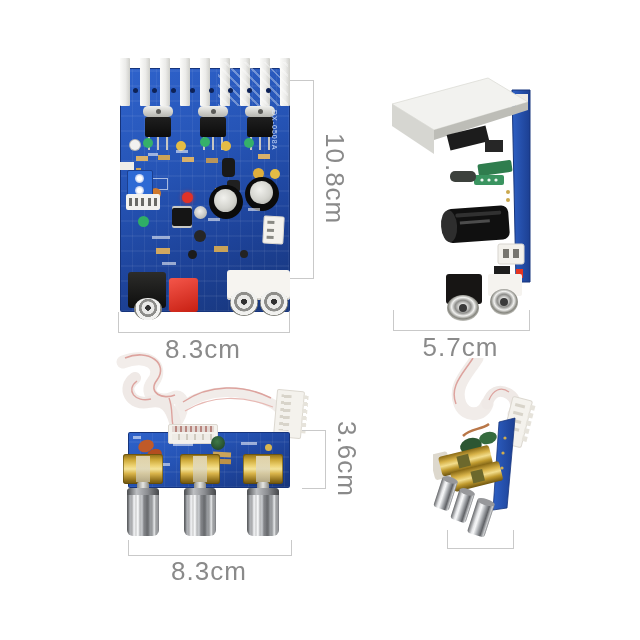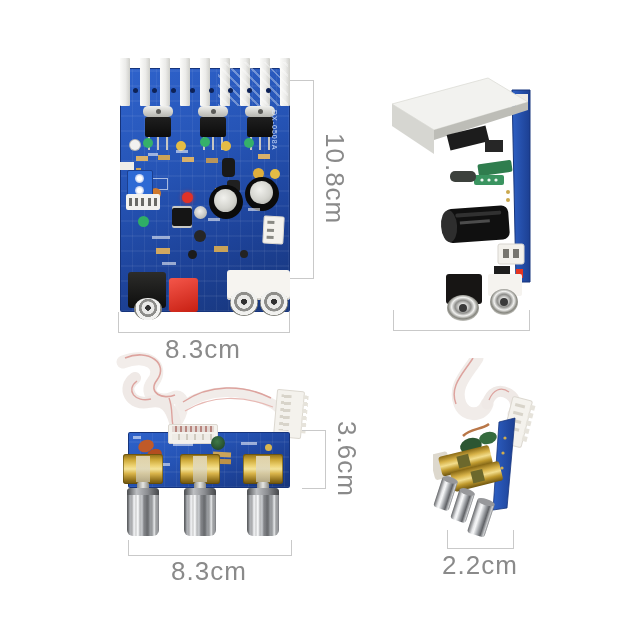--- a/index.html
+++ b/index.html
@@ -256,20 +256,21 @@
       <rect x="56" y="202" width="36" height="30" rx="3" fill="#171514"></rect>
       <ellipse cx="73" cy="236" rx="16" ry="13" fill="url(#g2-rca)"></ellipse>
       <circle cx="73" cy="236" r="4" fill="#3b3b3b"></circle>
       <rect x="98" y="202" width="34" height="22" rx="2" fill="#f5f3ef"></rect>
       <ellipse cx="114" cy="230" rx="14" ry="13" fill="url(#g2-rca)"></ellipse>
       <circle cx="114" cy="230" r="4" fill="#3b3b3b"></circle>
     </svg>
   </figure>
 
   <div class="bracket bottom" style="left:393px;top:310px;width:135px;height:20px;"></div>
+  <div class="dim-label" style="left:388px;top:334px;width:145px;height:26px;">5.7cm</div>
 
   <figure class="abs" style="left:113px;top:348px;width:195px;height:195px;">
     <svg class="abs" style="left:0;top:0;" width="195" height="110" viewBox="0 0 195 110">
       <path d="M10,14 C34,4 52,18 40,34 C30,47 46,56 60,50 C72,45 70,62 64,72" stroke="#f2edea" stroke-width="13" fill="none" stroke-linecap="round"></path>
       <path d="M22,30 C8,40 18,58 36,54 C52,50 58,60 62,74" stroke="#efe9e6" stroke-width="12" fill="none" stroke-linecap="round"></path>
       <path d="M12,10 C36,0 56,16 44,32 C34,45 50,52 62,47" stroke="#dda39e" stroke-width="1.6" fill="none"></path>
       <path d="M24,33 C12,42 22,55 38,51" stroke="#dda39e" stroke-width="1.4" fill="none"></path>
       <path d="M56,50 C60,60 58,68 60,78" stroke="#dda39e" stroke-width="1.4" fill="none"></path>
       <path d="M70,58 C96,40 128,40 156,54 C163,57 167,61 169,65" stroke="#f1ece9" stroke-width="10" fill="none" stroke-linecap="round"></path>
       <path d="M70,54 C96,36 130,36 158,50" stroke="#dda39e" stroke-width="1.5" fill="none"></path>
@@ -393,15 +394,14 @@
           <ellipse cx="8" cy="1.5" rx="8" ry="3" fill="#97989b"></ellipse>
       </g>
       <g transform="translate(45,140) rotate(18)">
         <rect x="0" y="0" width="18" height="36" rx="3" fill="url(#g4-chrome)"></rect>
           <ellipse cx="9" cy="1.5" rx="9" ry="3.2" fill="#97989b"></ellipse>
       </g>
     </svg>
   </figure>
 
   <div class="bracket bottom" style="left:447px;top:530px;width:65px;height:18px;"></div>
-  <div class="dim-label" style="left:442px;top:552px;width:76px;height:26px;">2.2cm</div>
 
 </div>
 
 </body></html>

